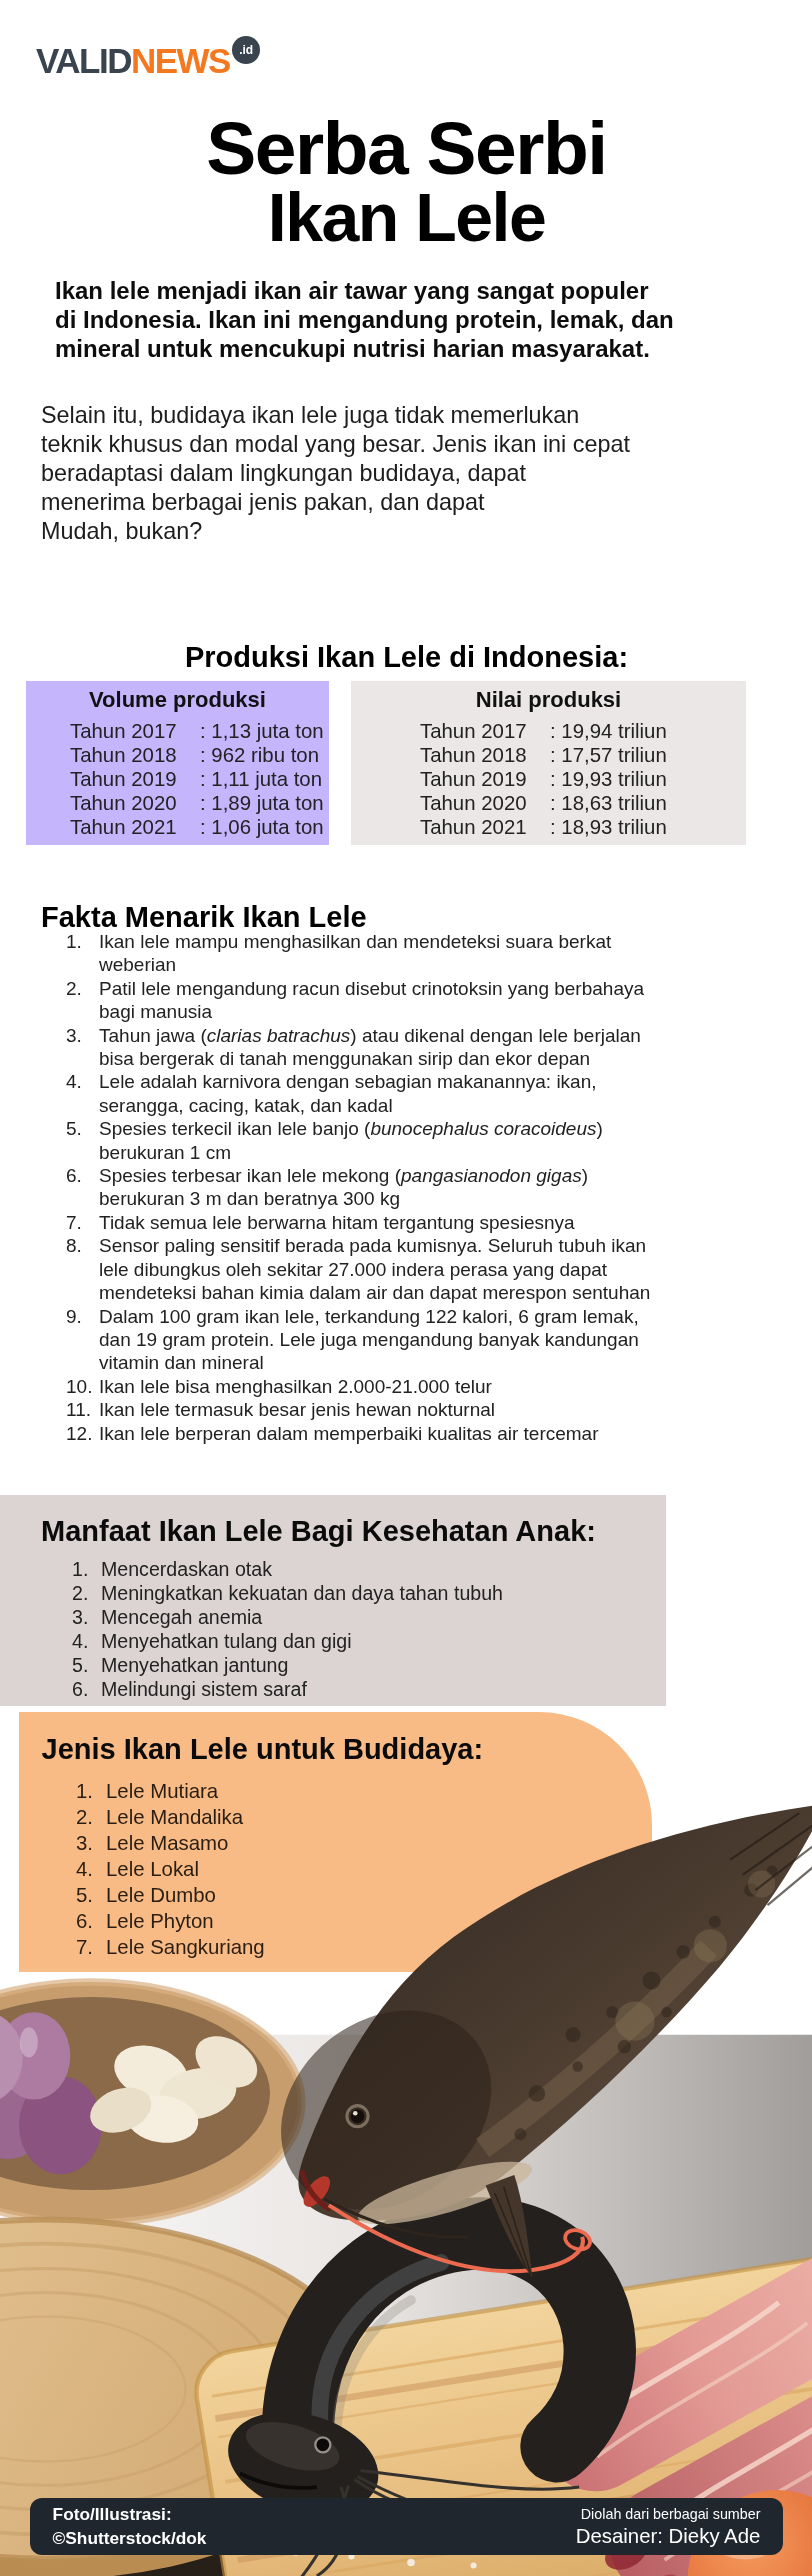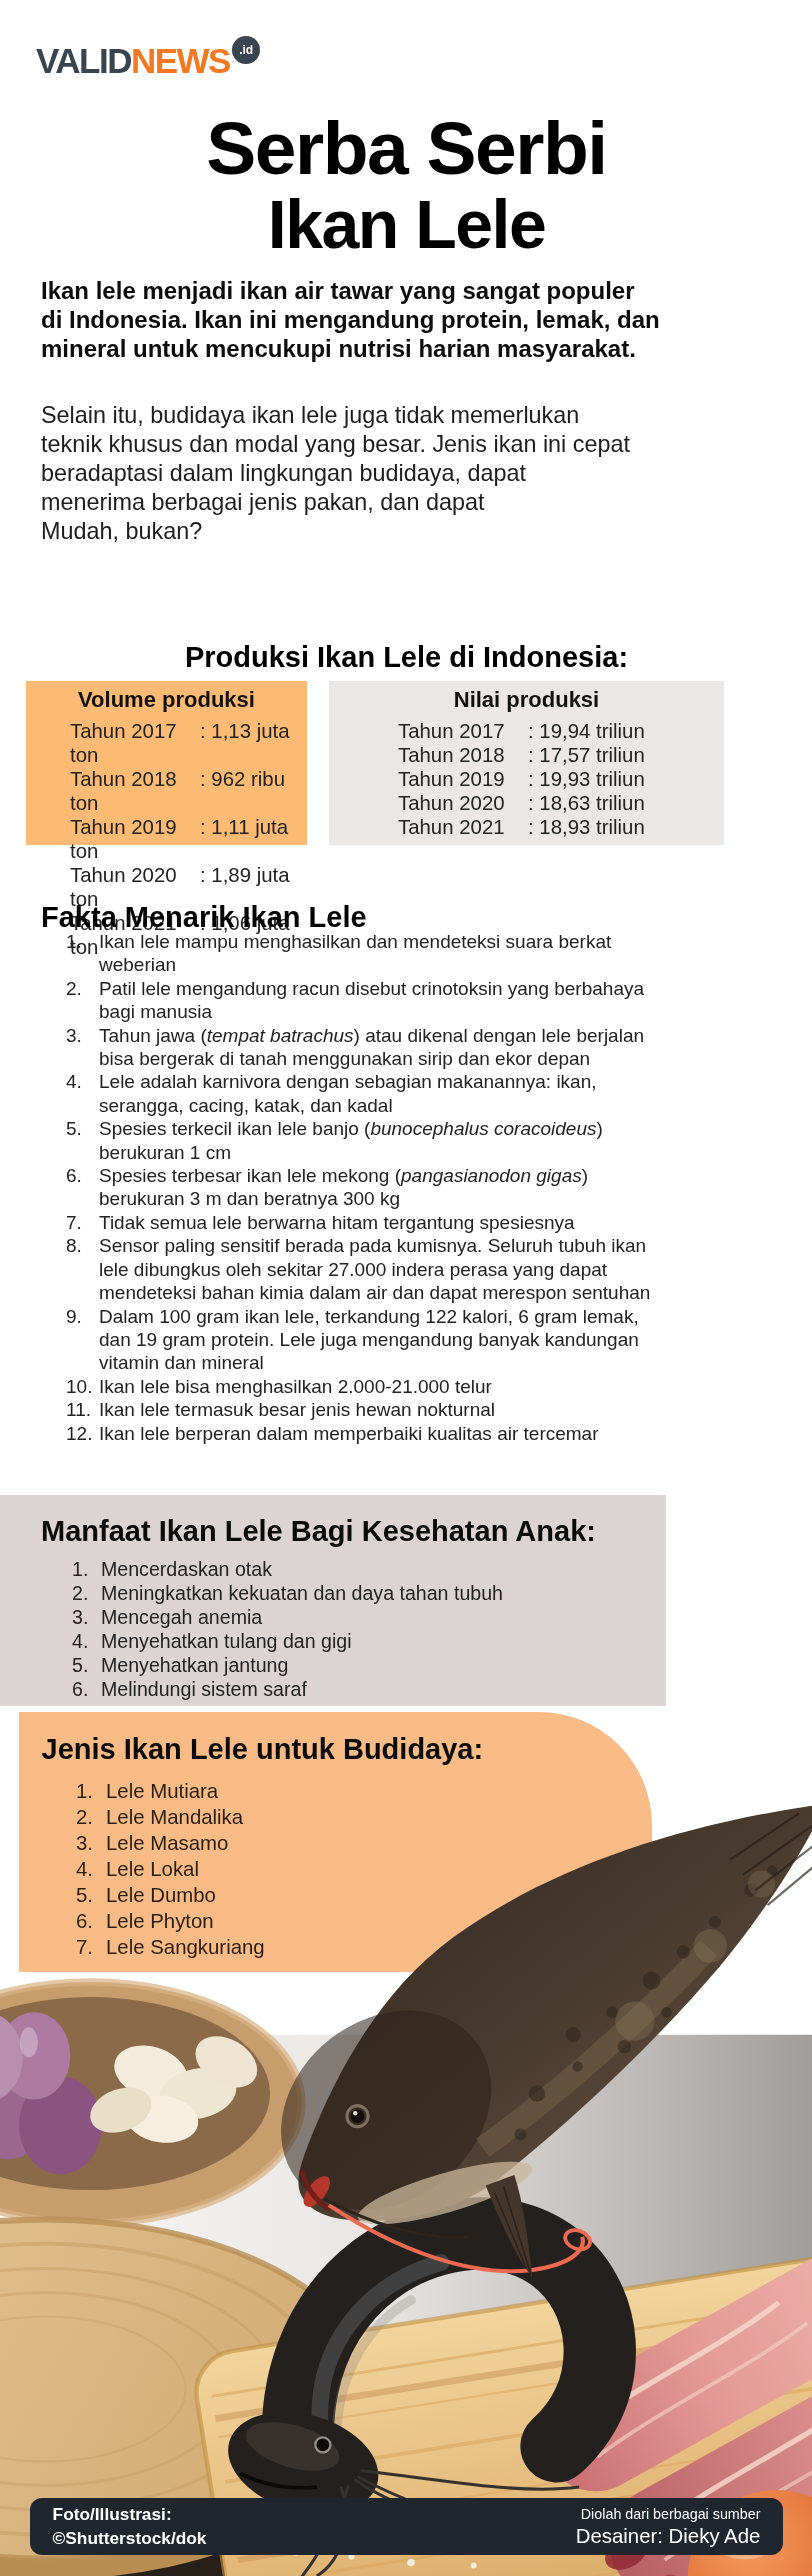--- a/index.html
+++ b/index.html
@@ -10,36 +10,36 @@
   .logo{position:absolute;top:43px;left:36px;display:flex;align-items:flex-start;line-height:1;}
   .logo-valid{font-size:35px;font-weight:900;color:#39444e;letter-spacing:-1.5px;}
   .logo-news{font-size:35px;font-weight:900;color:#f4781f;letter-spacing:-1.5px;}
   .logo-badge{width:28px;height:28px;border-radius:50%;background:#39444e;color:#fff;
               font-size:12px;font-weight:700;display:flex;align-items:center;justify-content:center;
               margin-left:2.3px;margin-top:-7.5px;}
 
   
   .title1{position:absolute;top:110px;left:0;width:100%;text-align:center;
           font-size:75px;line-height:77px;font-weight:900;letter-spacing:-1.5px;color:#000;}
-  .title2{position:absolute;top:189px;left:0;width:100%;text-align:center;
+  .title2{position:absolute;top:182px;left:0;width:100%;text-align:center;
           font-size:68px;line-height:71px;font-weight:900;letter-spacing:-1.5px;color:#000;}
 
   
   ul.lines{list-style:none;margin:0;padding:0;}
-  .intro-bold{position:absolute;top:276px;left:41px;width:747px;
+  .intro-bold{position:absolute;top:276px;left:55px;width:747px;
               font-size:24px;line-height:29px;font-weight:700;color:#0d0d0d;}
   .intro-text{position:absolute;top:401px;left:41px;width:747px;
               font-size:23.4px;line-height:29px;font-weight:400;color:#1d1d1d;}
 
   
   .prod-heading{position:absolute;top:617px;left:0;width:100%;text-align:center;
                 font-size:29px;font-weight:900;color:#000;}
   .prod-table{position:absolute;top:681px;left:26px;width:764px;display:flex;gap:22px;}
   .prod-block{height:164px;box-sizing:border-box;padding-top:6px;}
-  .prod-left{width:281px;background:#fdba74;}
+  .prod-left{width:303px;background:#c4b5fd;}
   .prod-right{width:395px;background:#eae7e6;}
   .prod-title{text-align:center;font-size:22px;font-weight:700;margin-bottom:6px;color:#111;}
   .prod-rows{font-size:20.4px;line-height:24px;color:#222;}
   .prod-left .prod-rows{padding-left:44px;}
   .prod-right .prod-rows{padding-left:69px;}
   .prod-year{display:inline-block;width:130px;}
 
   
   .fakta-heading{position:absolute;top:877px;left:41px;font-size:29px;font-weight:900;color:#000;}
   .fakta-list{position:absolute;top:930px;left:66px;width:603px;margin:0;padding:0;
@@ -129,21 +129,21 @@
           <div class="prod-row"><span class="prod-year">Tahun 2020</span><span class="prod-val">: 18,63 triliun</span></div>
           <div class="prod-row"><span class="prod-year">Tahun 2021</span><span class="prod-val">: 18,93 triliun</span></div>
         </div>
     </div>
   </div>
 
   <h2 class="fakta-heading">Fakta Menarik Ikan Lele</h2>
   <ol class="fakta-list">
       <li><span>Ikan lele mampu menghasilkan dan mendeteksi suara berkat weberian</span></li>
       <li><span>Patil lele mengandung racun disebut crinotoksin yang berbahaya bagi manusia</span></li>
-      <li><span>Tahun jawa (</span><i>tempat batrachus</i><span>) atau dikenal dengan lele berjalan bisa bergerak di tanah menggunakan sirip dan ekor depan</span></li>
+      <li><span>Tahun jawa (</span><i>clarias batrachus</i><span>) atau dikenal dengan lele berjalan bisa bergerak di tanah menggunakan sirip dan ekor depan</span></li>
       <li><span>Lele adalah karnivora dengan sebagian makanannya: ikan, serangga, cacing, katak, dan kadal</span></li>
       <li><span>Spesies terkecil ikan lele banjo (</span><i>bunocephalus coracoideus</i><span>) berukuran 1 cm</span></li>
       <li><span>Spesies terbesar ikan lele mekong (</span><i>pangasianodon gigas</i><span>) berukuran 3 m dan beratnya 300 kg</span></li>
       <li><span>Tidak semua lele berwarna hitam tergantung spesiesnya</span></li>
       <li><span>Sensor paling sensitif berada pada kumisnya. Seluruh tubuh ikan lele dibungkus oleh sekitar 27.000 indera perasa yang dapat mendeteksi bahan kimia dalam air dan dapat merespon sentuhan</span></li>
       <li><span>Dalam 100 gram ikan lele, terkandung 122 kalori, 6 gram lemak, dan 19 gram protein. Lele juga mengandung banyak kandungan vitamin dan mineral</span></li>
       <li><span>Ikan lele bisa menghasilkan 2.000-21.000 telur</span></li>
       <li><span>Ikan lele termasuk besar jenis hewan nokturnal</span></li>
       <li><span>Ikan lele berperan dalam memperbaiki kualitas air tercemar</span></li>
     </ol>

